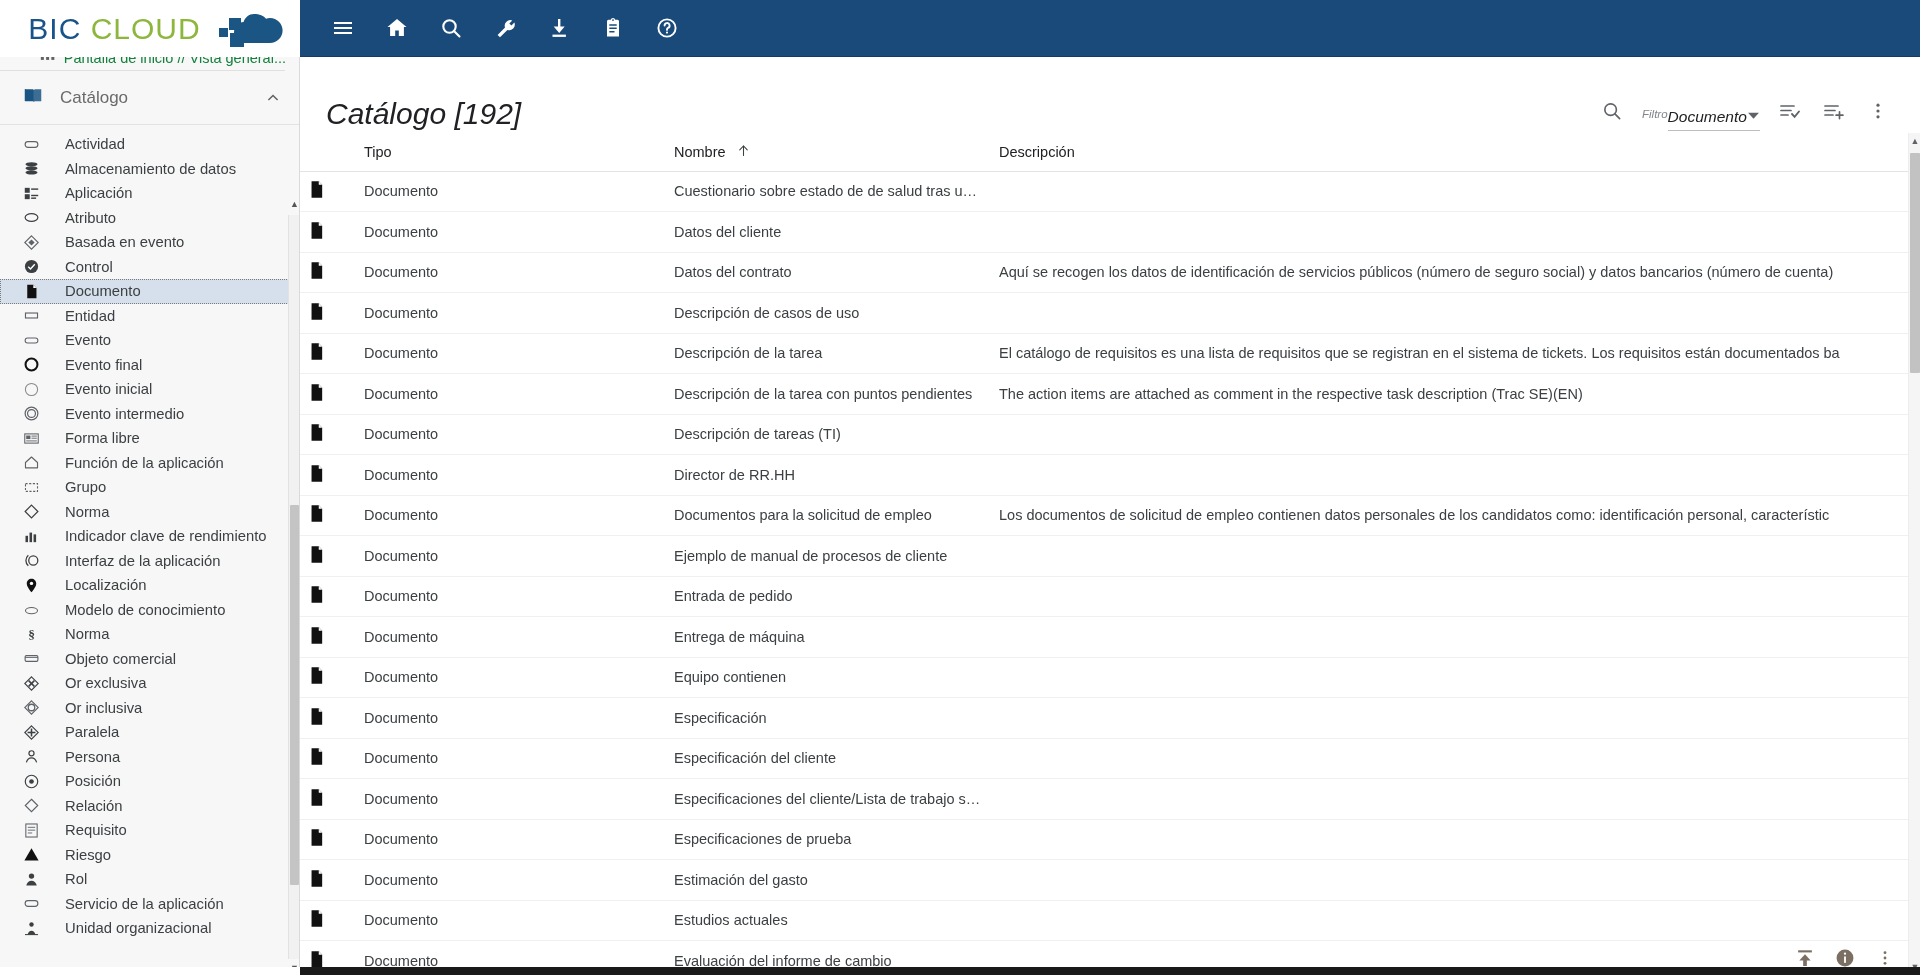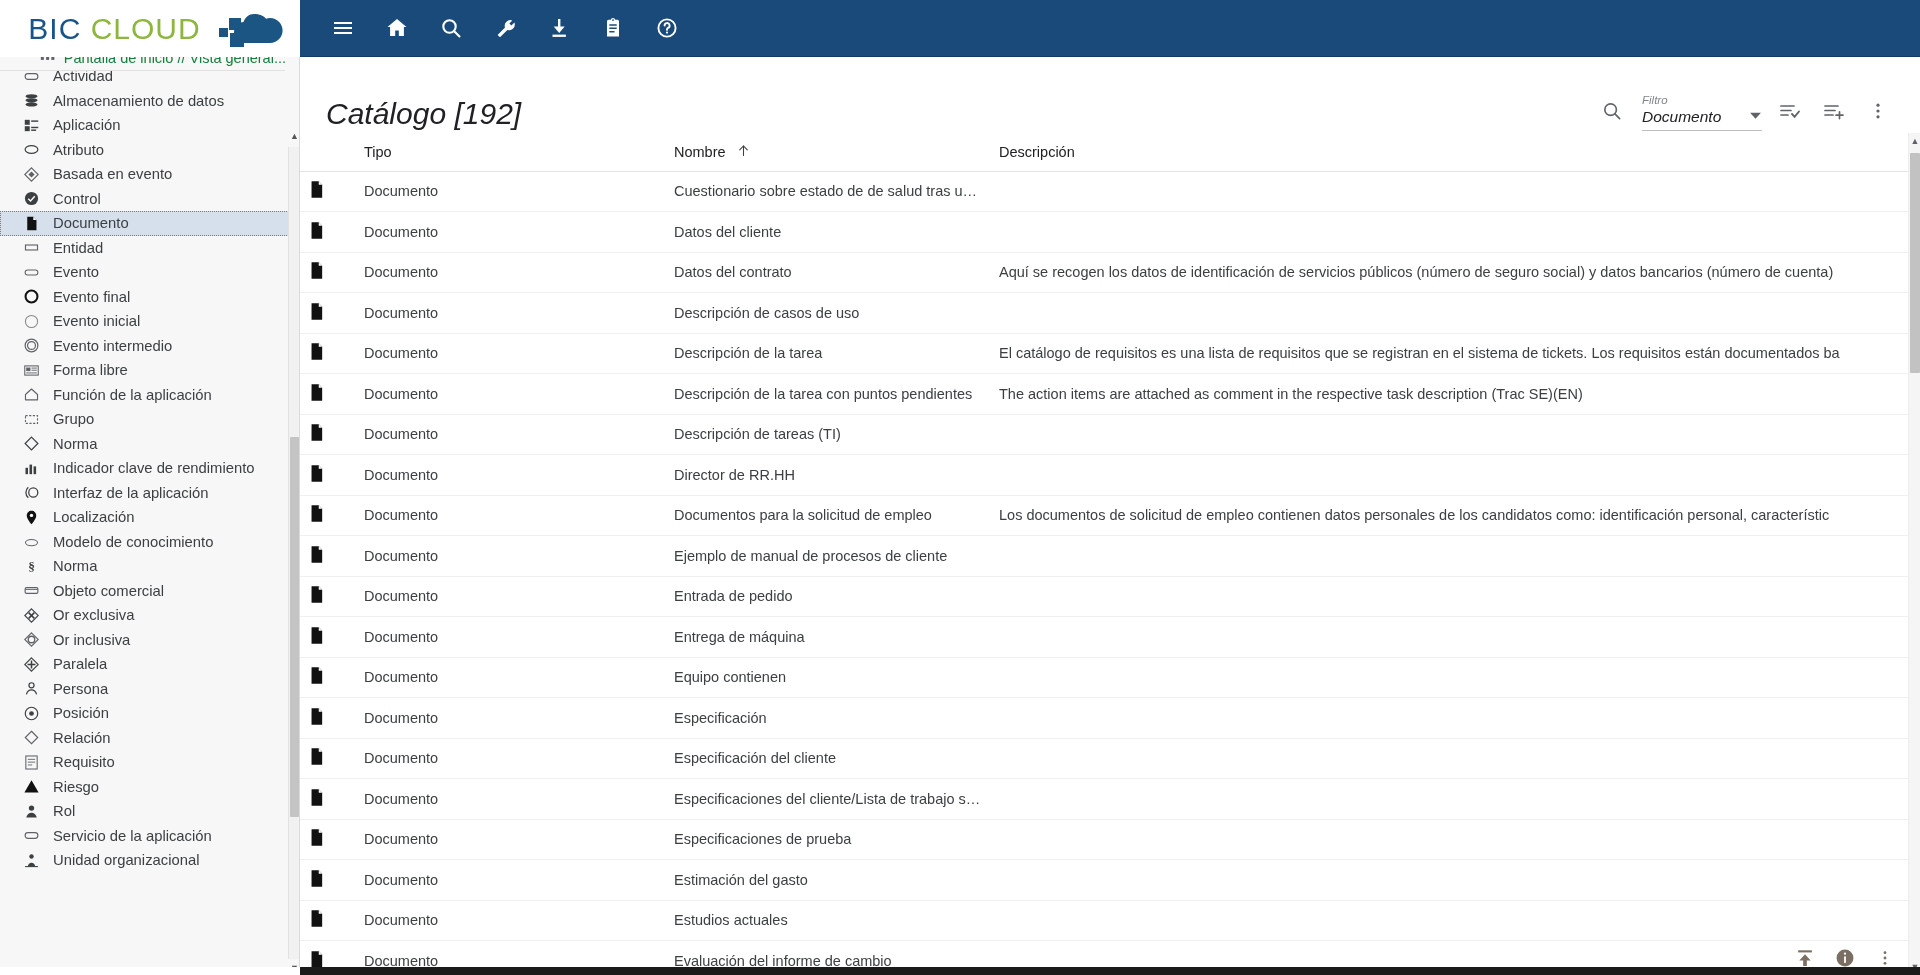--- a/index.html
+++ b/index.html
@@ -65,21 +65,21 @@
   .cat-header {
     display: flex; align-items: center; height: 54px;
     padding: 0 16px 0 22px; gap: 16px;
     border-bottom: 1px solid #e3e3e3; margin-top: 14px;
   }
   .cat-header .cat-title { font-size: 17px; color: #6a6a6a; flex: 1; }
   .chev { color: #5f6368; display: flex; align-items: center; cursor: pointer; }
 
   .nav-scroll { flex: 1; overflow: hidden; position: relative; padding-top: 7px; }
   .nav-item {
-    display: flex; align-items: center; gap: 12px;
+    display: flex; align-items: center; gap: 24px;
     height: 24.5px; padding-left: 22px; padding-right: 12px;
     font-size: 14.8px; color: #3c4043; cursor: pointer; white-space: nowrap;
   }
   .nav-item.selected { background: #d6e0ed; outline: 1px dotted #7b7b7b; outline-offset: -1px; }
   .nav-ico { width: 19px; height: 19px; flex: 0 0 19px; display: flex; align-items: center; justify-content: center; }
 
   .sb-scrollbar {
     position: absolute; right: 0px; top: 90px; bottom: 16px; width: 11px;
     background: #f1f1f1; border-left: 1px solid #e2e2e2;
   }
@@ -88,21 +88,21 @@
   .sb-arrow.up { top: -18px; } .sb-arrow.down { bottom: -16px; }
 
   
   .main { flex: 1; min-width: 0; background: #ffffff; display: flex; flex-direction: column; position: relative; }
   .main-head {
     display: flex; align-items: flex-end; padding: 22px 22px 0 26px; height: 76px; flex: 0 0 76px; font-style: italic;
   }
   .page-title { font-size: 30px; font-weight: 400; color: #202124; line-height: 1; padding-bottom: 4px; }
   .head-tools { margin-left: auto; display: flex; align-items: flex-end; gap: 4px; padding-bottom: 2px; }
   .ht-btn { width: 40px; height: 40px; display: flex; align-items: center; justify-content: center; cursor: pointer; color: #5f6368; border-radius: 50%; }
-  .filter-field { display: flex; flex-direction: column; margin: 0 4px 0 6px; width: 120px; cursor: pointer; }
+  .filter-field { display: flex; flex-direction: row; margin: 0 4px 0 6px; width: 120px; cursor: pointer; }
   .filter-label { font-size: 11.5px; color: #80868b; margin-bottom: 2px; }
   .filter-select {
     display: flex; align-items: center; border-bottom: 1px solid #bdbdbd; padding-bottom: 4px;
   }
   .filter-value { font-size: 15.5px; color: #202124; flex: 1; }
 
   .table-wrap { flex: 1; min-height: 0; position: relative; overflow: hidden; }
   table.cat-table { width: 100%; border-collapse: collapse; table-layout: fixed; }
   table.cat-table th {
     text-align: left; font-size: 14.5px; font-weight: 400; color: #202124;
@@ -204,20 +204,35 @@
 
   <div class="body-row">
 
     <div class="sidebar">
 
       <div class="breadcrumb-strip">
         <span class="bc-icon">▪▪▪</span>
         <span class="bc-text">Pantalla de inicio // Vista general...</span>
       </div>
 
+      <div class="cat-header">
+        <span>
+          <svg width="22" height="22" viewBox="0 0 24 24" fill="#1b5583">
+            <path d="M4 4.5h7.2c1 0 1.8.5 1.8 1.2v13c0-.6-.8-1.1-1.8-1.1H4z"></path>
+            <path d="M13 5.7c0-.7.8-1.2 1.8-1.2H21v13.1h-6.2c-1 0-1.8.5-1.8 1.1z" opacity="0.85"></path>
+            <rect x="3" y="4.5" width="1.4" height="13.1"></rect>
+          </svg>
+        </span>
+        <span class="cat-title">Catálogo</span>
+        <span class="chev">
+          <svg width="20" height="20" viewBox="0 0 24 24" fill="none" stroke="currentColor" stroke-width="1.8">
+              <polyline points="6.5,14.5 12,9 17.5,14.5"></polyline>
+            </svg>
+        </span>
+      </div>
 
       <div class="nav-scroll">
         <div id="nav-items">
             <div class="nav-item">
               <span class="nav-ico">
                 <svg width="17" height="17" viewBox="0 0 24 24">
                   <rect x="3" y="8" width="18" height="8" rx="4" fill="none" stroke="#5f6368" stroke-width="1.6"></rect>
                 </svg>
               </span>
               <span>Actividad</span>

